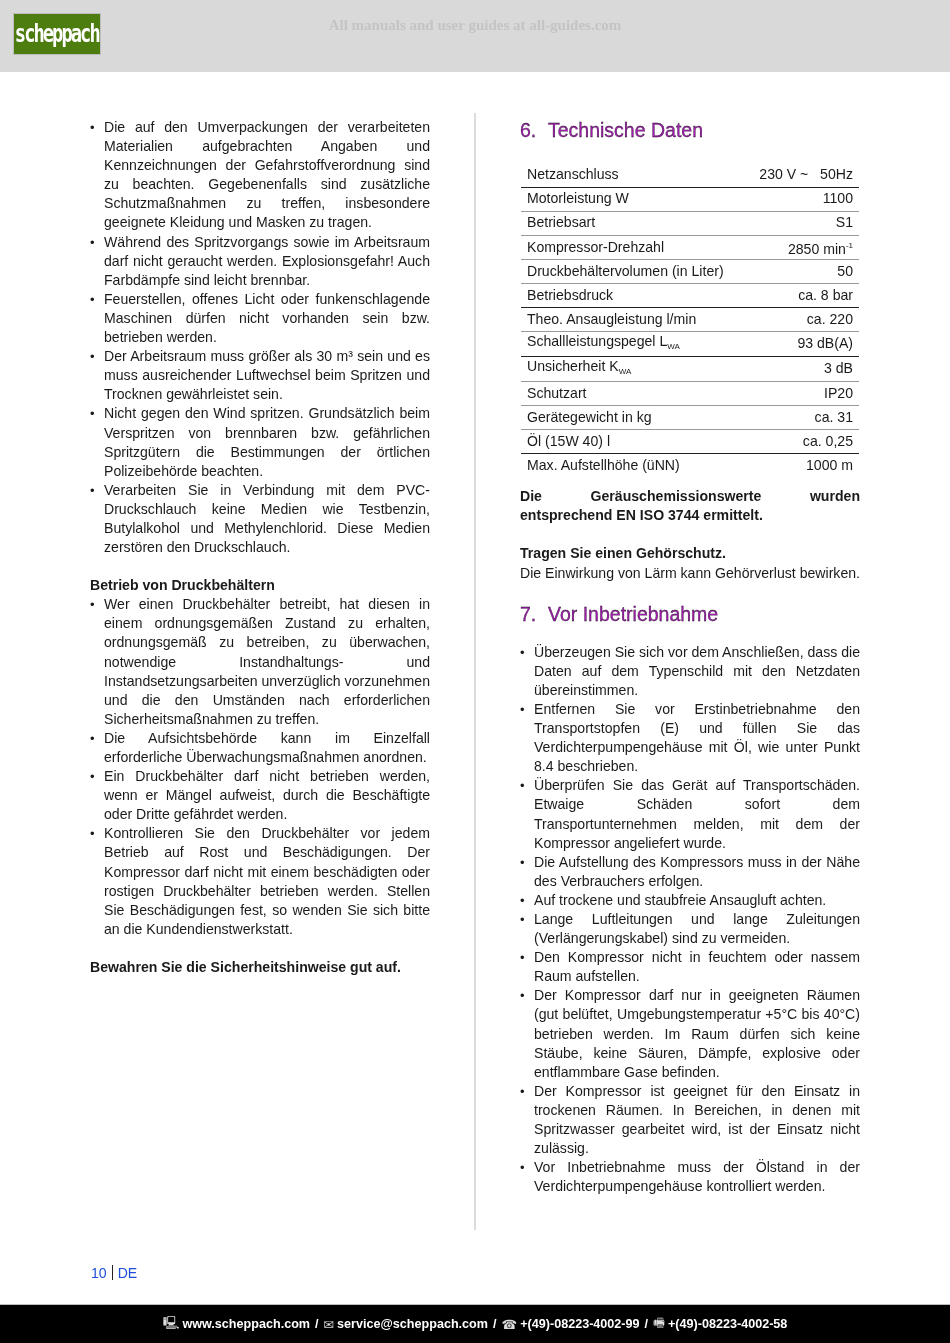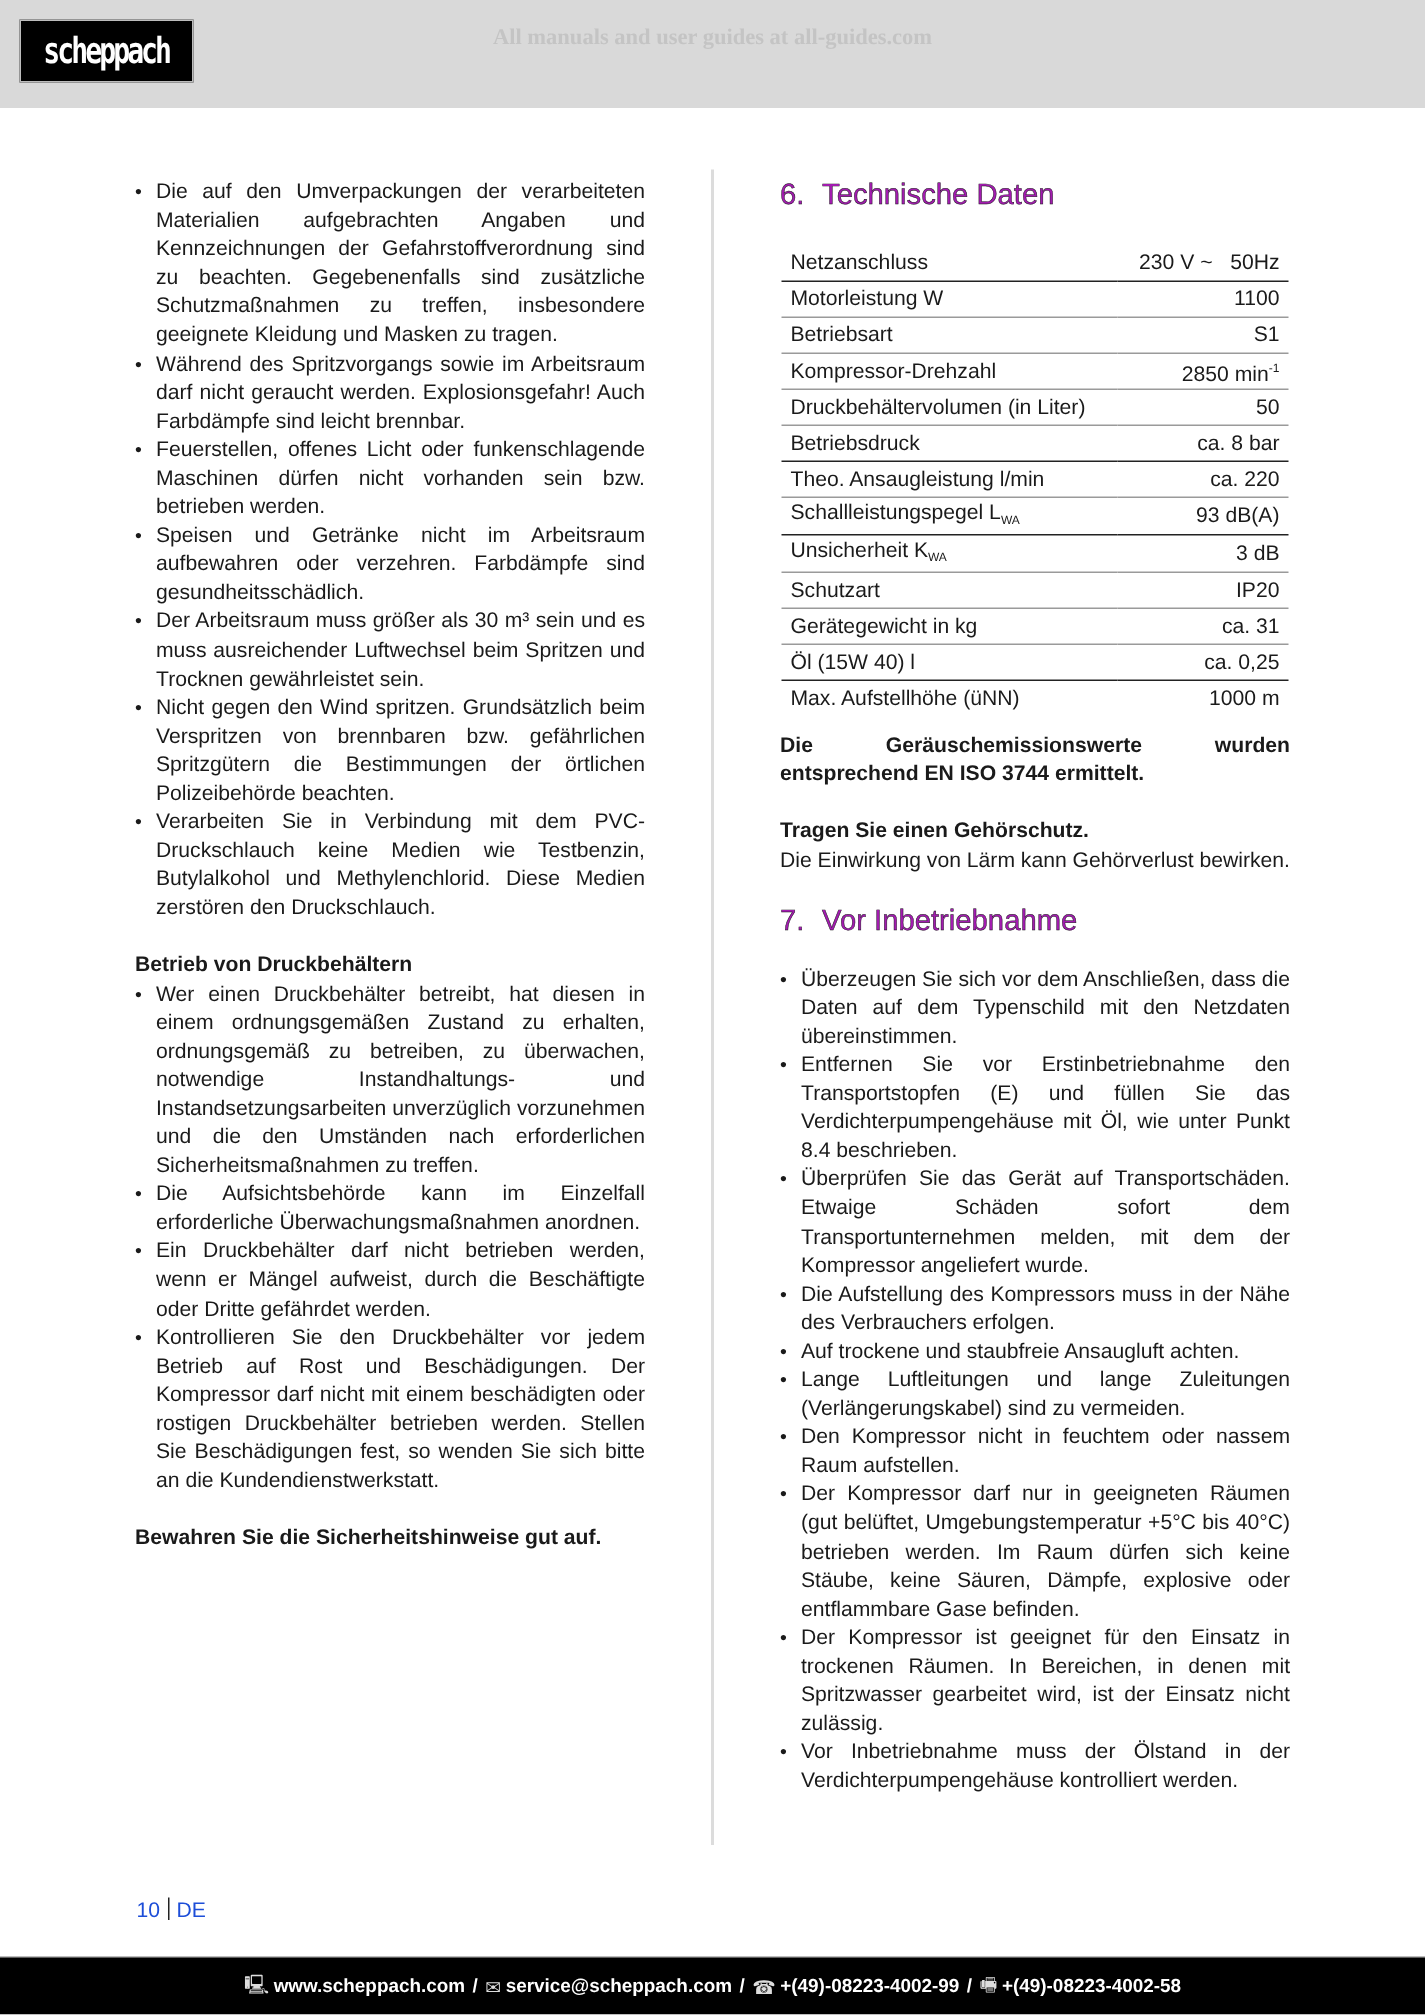--- a/index.html
+++ b/index.html
@@ -5,22 +5,22 @@
     * { box-sizing: border-box; margin: 0; padding: 0; }
     html, body { width: 950px; height: 1343px; background: #ffffff; overflow: hidden; }
     body { position: relative; font-family: "Liberation Sans", sans-serif; color: #1a1a1a; }
 
     
     .top-band {
       position: absolute; left: 0; top: 0; width: 950px; height: 72px;
       background: #d9d9d9;
     }
     .logo {
-      position: absolute; left: 13px; top: 13px; width: 116px; height: 42px;
-      background: #000000; border: 1px solid #bdbdbd;
+      position: absolute; left: 13px; top: 13px; width: 88px; height: 42px;
+      background: #4d7c0f; border: 1px solid #bdbdbd;
       display: flex; align-items: center; justify-content: center;
     }
     .logo span {
       color: #fff; font-family: "DejaVu Sans Mono", monospace; font-weight: bold;
       font-size: 24px; letter-spacing: -2.5px; transform: scaleX(0.78);
       display: inline-block;
     }
     .watermark {
       position: absolute; left: 0; width: 950px; top: 17px; text-align: center;
       font-family: "Liberation Serif", serif; font-weight: bold; font-size: 15px;
@@ -93,21 +93,20 @@
   <div class="watermark">All manuals and user guides at all-guides.com</div>
 </div>
 
 <div class="divider"></div>
 
 <div class="col col-left">
   <ul class="bullets" id="list-left-1">
       <li>Die auf den Umverpackungen der verarbeiteten Materialien aufgebrachten Angaben und Kennzeichnungen der Gefahrstoffverordnung sind zu beachten. Gegebenenfalls sind zusätzliche Schutzmaßnahmen zu treffen, insbesondere geeignete Kleidung und Masken zu tragen.</li>
       <li>Während des Spritzvorgangs sowie im Arbeitsraum darf nicht geraucht werden. Explosionsgefahr! Auch Farbdämpfe sind leicht brennbar.</li>
       <li>Feuerstellen, offenes Licht oder funkenschlagende Maschinen dürfen nicht vorhanden sein bzw. betrieben werden.</li>
-      <li>Speisen und Getränke nicht im Arbeitsraum aufbewahren oder verzehren. Farbdämpfe sind gesundheitsschädlich.</li>
       <li>Der Arbeitsraum muss größer als 30 m³ sein und es muss ausreichender Luftwechsel beim Spritzen und Trocknen gewährleistet sein.</li>
       <li>Nicht gegen den Wind spritzen. Grundsätzlich beim Verspritzen von brennbaren bzw. gefährlichen Spritzgütern die Bestimmungen der örtlichen Polizeibehörde beachten.</li>
       <li>Verarbeiten Sie in Verbindung mit dem PVC-Druckschlauch keine Medien wie Testbenzin, Butylalkohol und Methylenchlorid. Diese Medien zerstören den Druckschlauch.</li>
     </ul>
   <div class="subhead">Betrieb von Druckbehältern</div>
   <ul class="bullets" id="list-left-2">
       <li>Wer einen Druckbehälter betreibt, hat diesen in einem ordnungsgemäßen Zustand zu erhalten, ordnungsgemäß zu betreiben, zu überwachen, notwendige Instandhaltungs- und Instandsetzungsarbeiten unverzüglich vorzunehmen und die den Umständen nach erforderlichen Sicherheitsmaßnahmen zu treffen.</li>
       <li>Die Aufsichtsbehörde kann im Einzelfall erforderliche Überwachungsmaßnahmen anordnen.</li>
       <li>Ein Druckbehälter darf nicht betrieben werden, wenn er Mängel aufweist, durch die Beschäftigte oder Dritte gefährdet werden.</li>
       <li>Kontrollieren Sie den Druckbehälter vor jedem Betrieb auf Rost und Beschädigungen. Der Kompressor darf nicht mit einem beschädigten oder rostigen Druckbehälter betrieben werden. Stellen Sie Beschädigungen fest, so wenden Sie sich bitte an die Kundendienstwerkstatt.</li>

